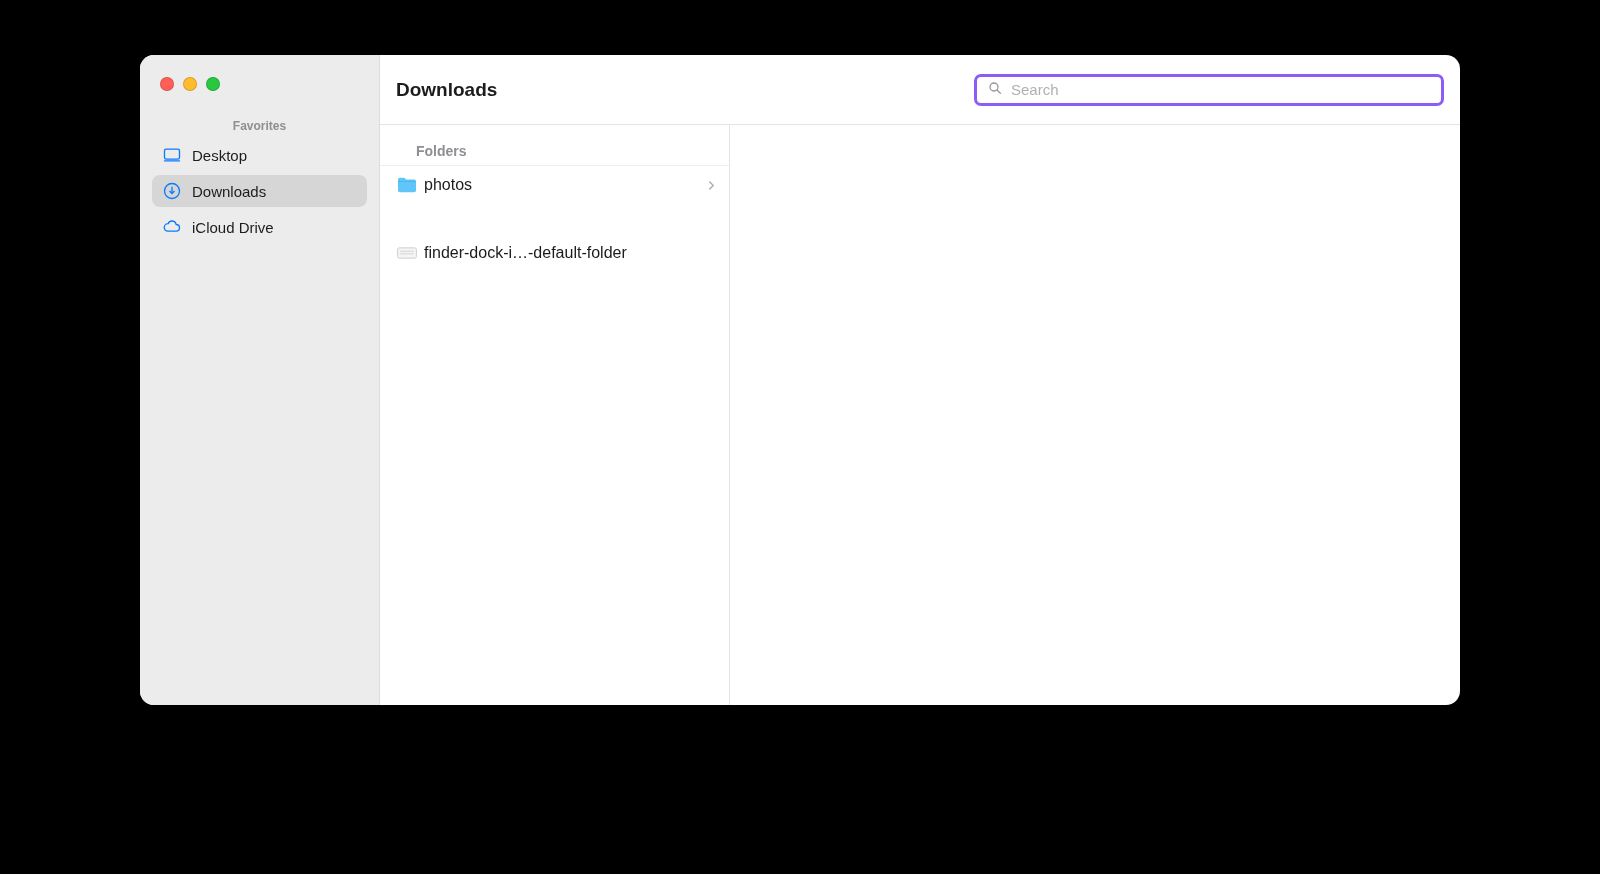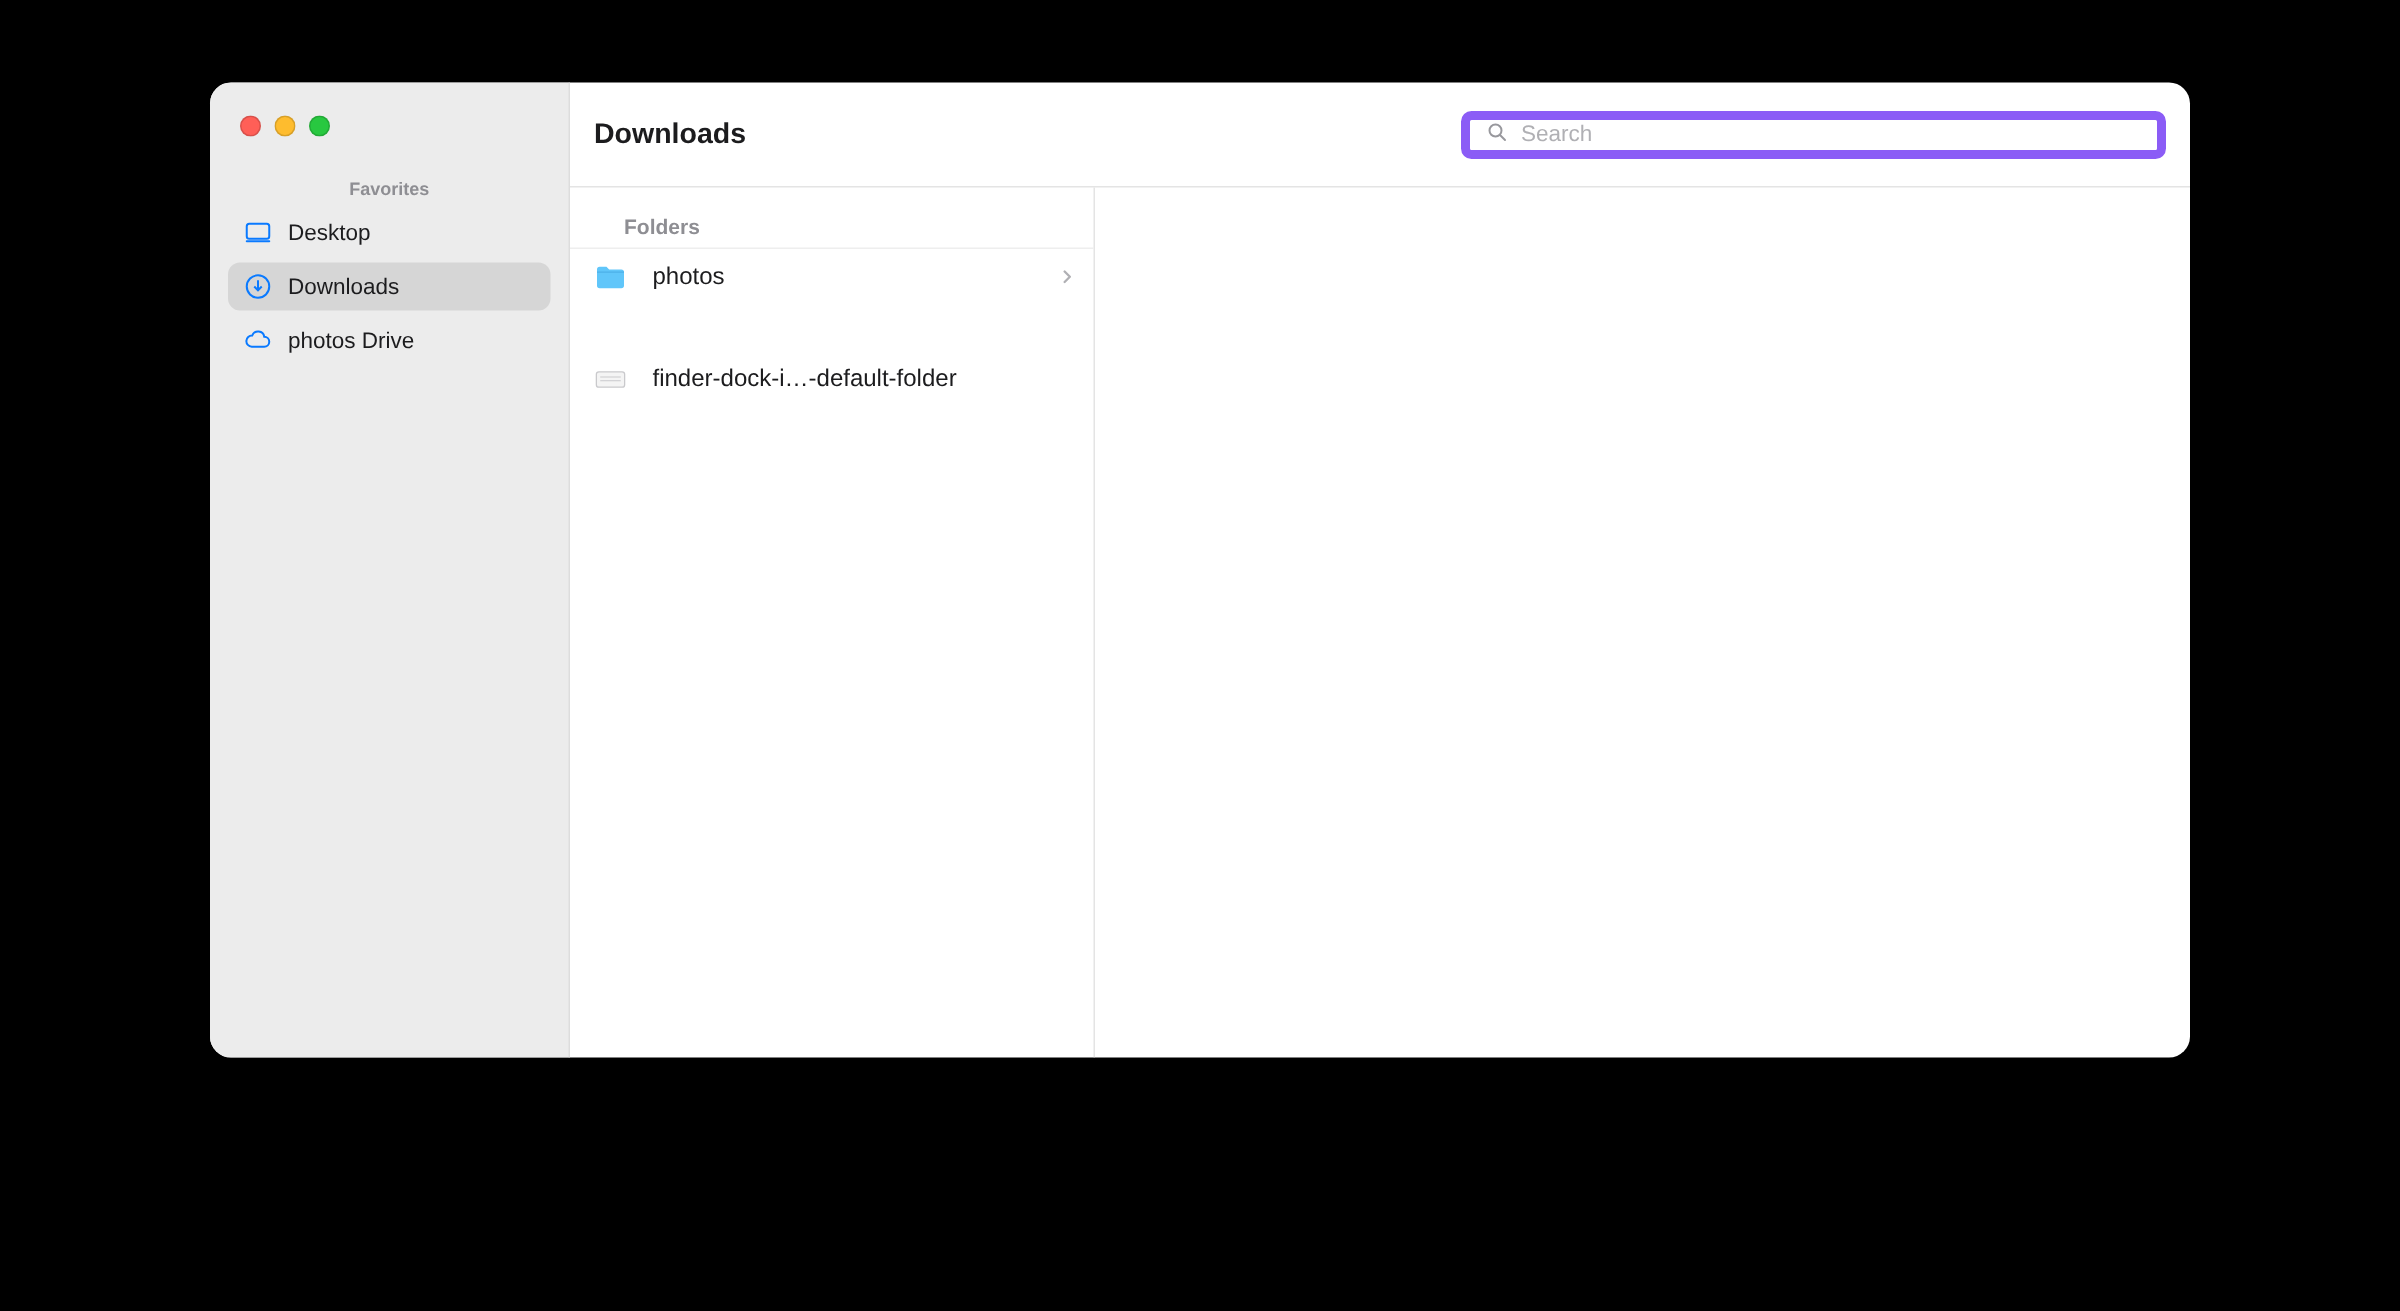--- a/index.html
+++ b/index.html
@@ -89,21 +89,21 @@
   }
   .title {
     font-size: 19px;
     font-weight: 700;
     color: #1c1c1e;
   }
   .spacer { flex: 1; }
   .searchbox {
     width: 470px;
     height: 32px;
-    border: 6px solid #8b5cf6;
+    border: 3px solid #8b5cf6;
     border-radius: 7px;
     display: flex;
     align-items: center;
     padding: 0 10px;
     gap: 8px;
     color: #98989d;
     font-size: 15px;
   }
   .searchbox input {
     border: none; outline: none; flex: 1;
@@ -124,21 +124,21 @@
   .group-header {
     font-size: 14px;
     font-weight: 600;
     color: #8e8e93;
     padding: 6px 16px 6px 36px;
   }
   .group-header:first-child { border-bottom: 1px solid #eee; }
   .row {
     display: flex;
     align-items: center;
-    gap: 17px;
+    gap: 6px;
     height: 38px;
     padding: 0 14px 0 16px;
     font-size: 16px;
     color: #1c1c1e;
     cursor: default;
   }
   .row .name { flex: 1; white-space: nowrap; overflow: hidden; text-overflow: ellipsis; }
   .row .chev { color: #b0b0b4; font-size: 15px; }
   .folder-icon {
     width: 22px; height: 18px; flex-shrink: 0;
@@ -182,21 +182,21 @@
       </span>
       <span>Downloads</span>
     </div>
 
     <div class="sidebar-item">
       <span class="sidebar-icon">
         <svg viewBox="0 0 24 24">
             <path d="M7 17h10a4 4 0 0 0 0-8 5 5 0 0 0-9.6-1A4 4 0 0 0 7 17z"></path>
           </svg>
       </span>
-      <span>photos Drive</span>
+      <span>iCloud Drive</span>
     </div>
 
   </aside>
 
   <div class="main">
     <div class="toolbar">
       <div class="title">Downloads</div>
       <div class="spacer"></div>
       <div class="searchbox">
         <span>

